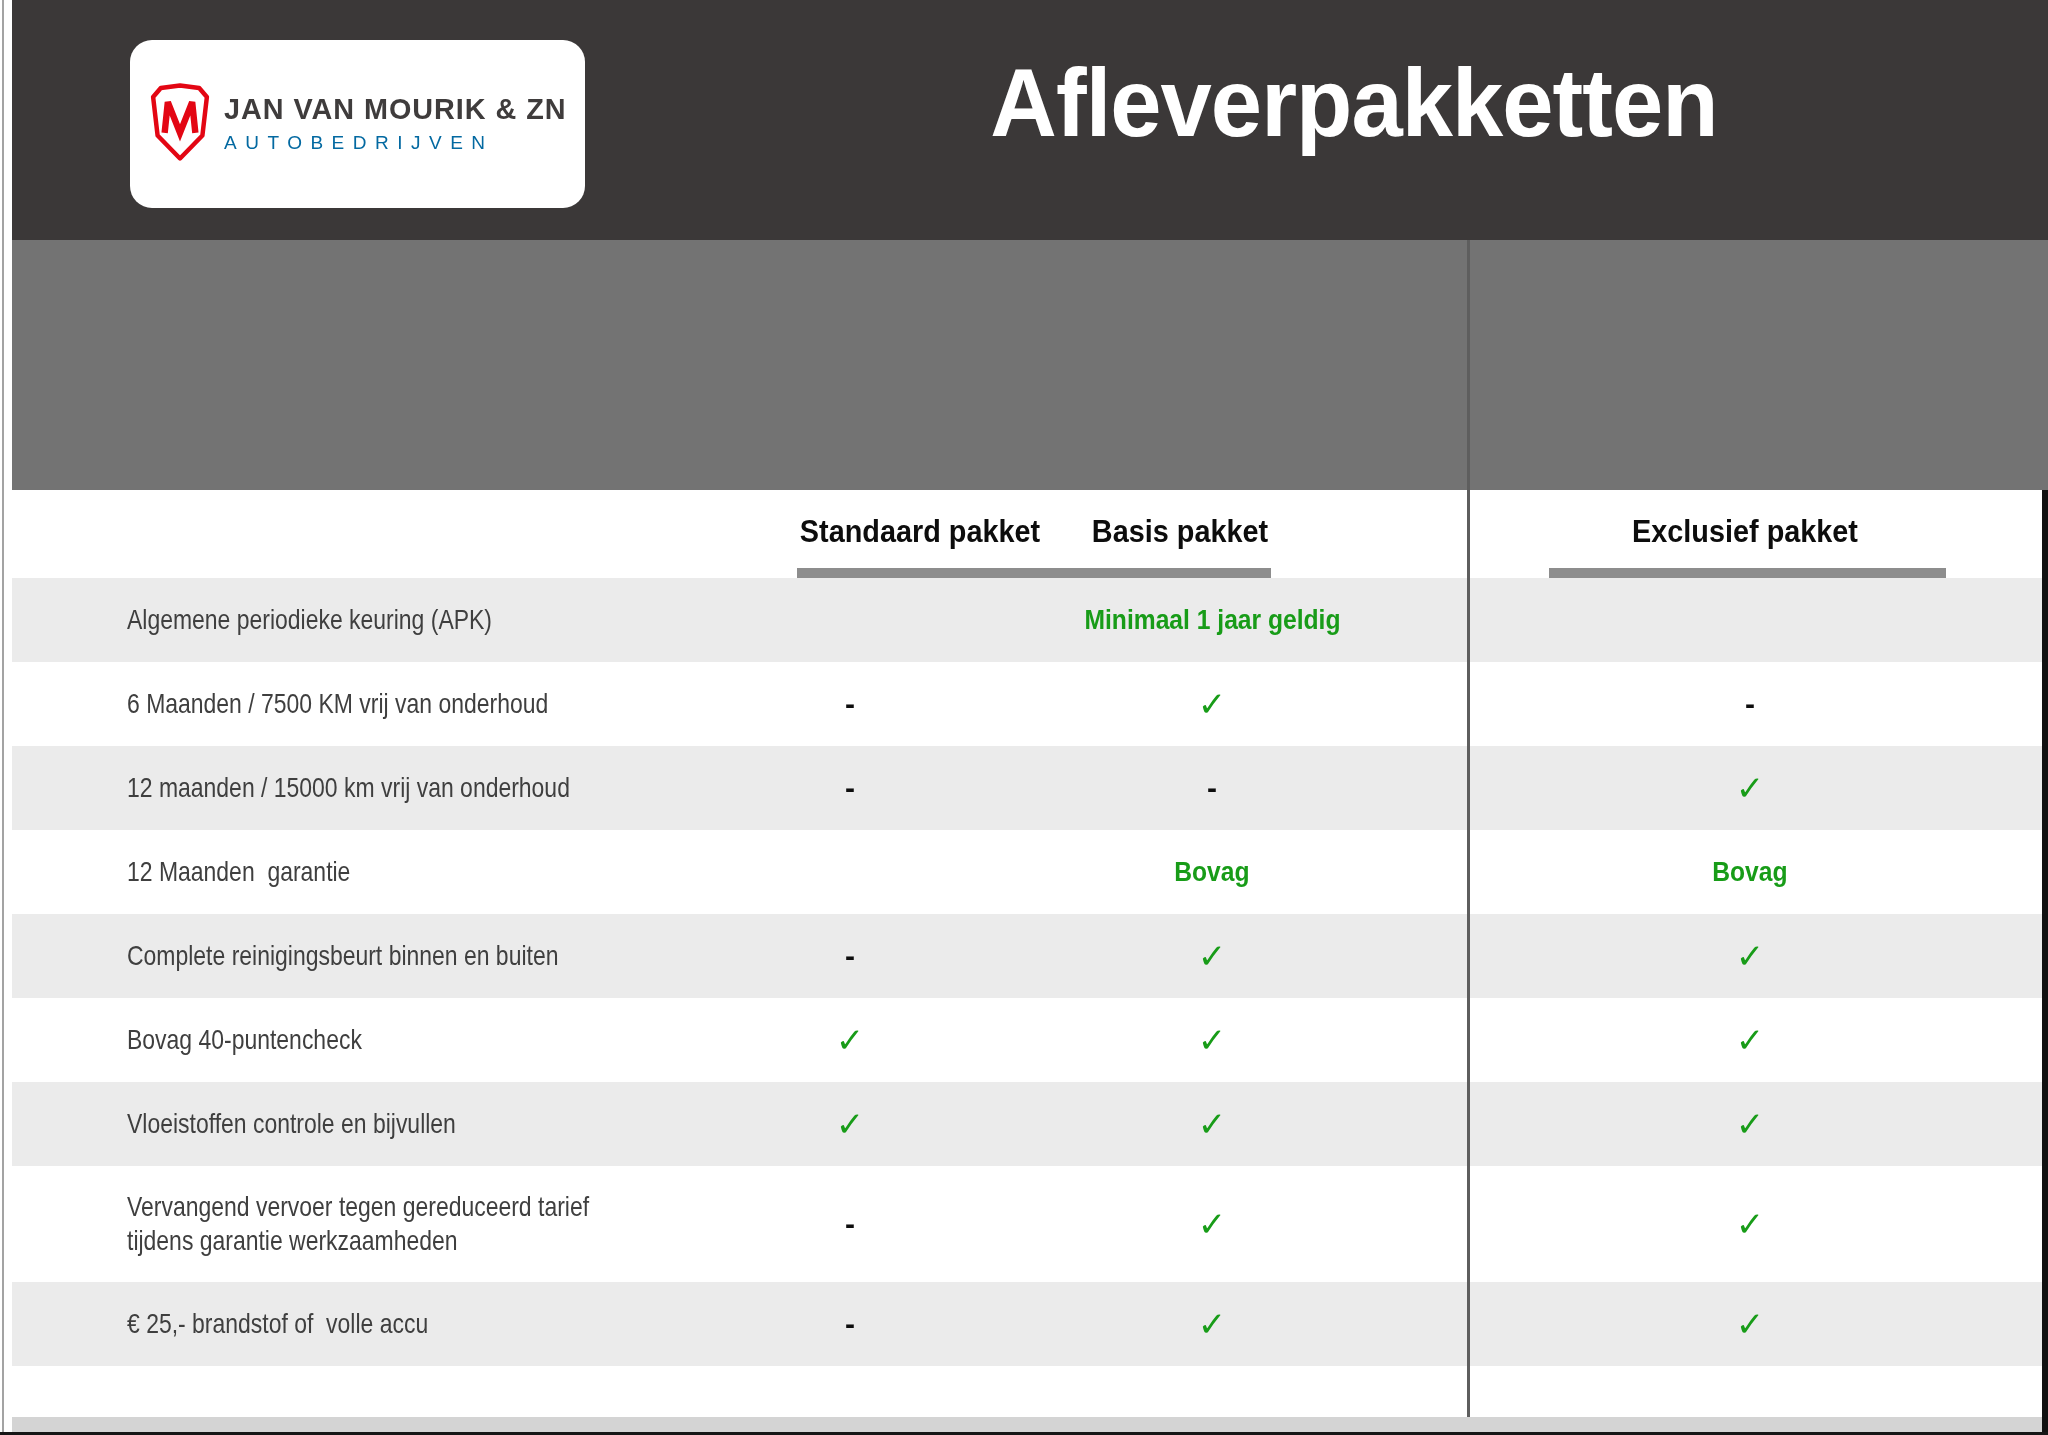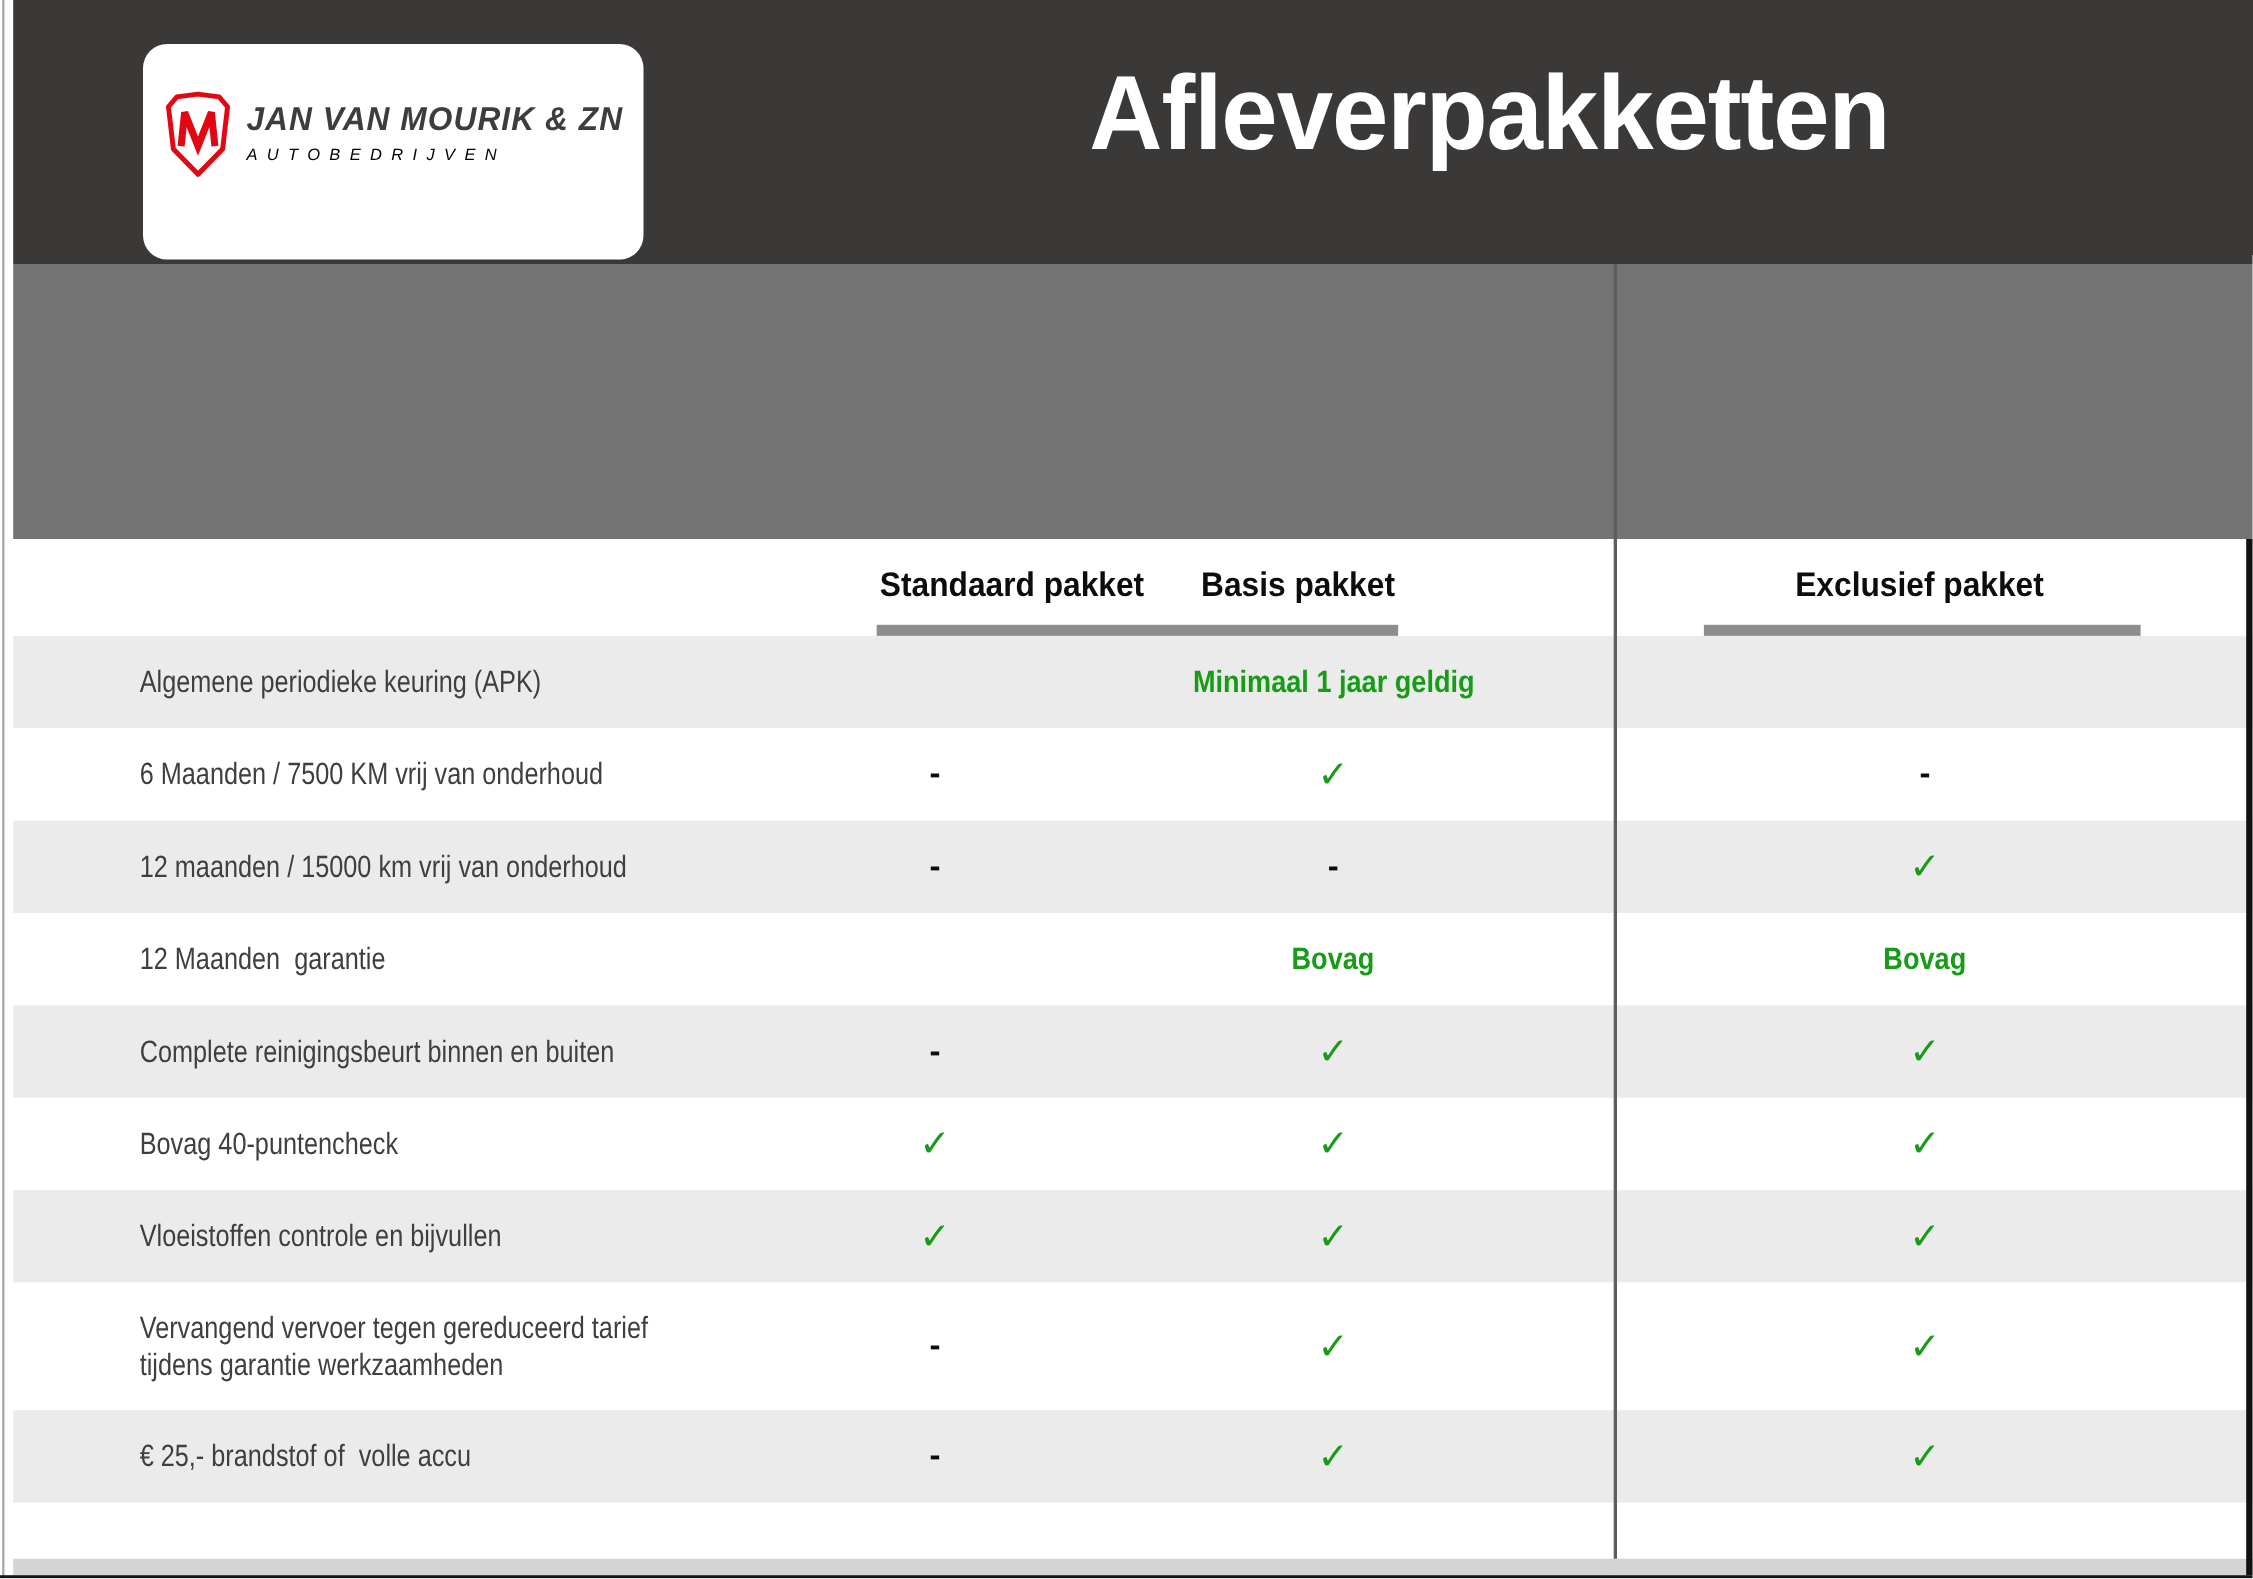--- a/index.html
+++ b/index.html
@@ -6,26 +6,26 @@
   .page{position:relative;width:2048px;height:1435px;background:#ffffff;overflow:hidden;
         font-family:"Liberation Sans","DejaVu Sans",sans-serif;}
 
   
   .edge-left{position:absolute;left:2px;top:0;width:2px;height:1435px;background:#a3a3a3;}
   .edge-bottom{position:absolute;left:0;top:1432px;width:2048px;height:3px;background:#161616;}
   .edge-right{position:absolute;left:2042px;top:490px;width:6px;height:942px;background:#111111;}
 
   
   .topbar{position:absolute;left:12px;top:0;right:0;height:240px;background:#3b3838;}
-  .logo-card{position:absolute;left:118px;top:40px;width:455px;height:196px;background:#ffffff;border-radius:22px;font-style:italic;}
+  .logo-card{position:absolute;left:118px;top:40px;width:455px;height:168px;background:#ffffff;border-radius:22px;}
   .shield{position:absolute;left:18px;top:42px;width:64px;height:80px;}
   .brand-text{position:absolute;left:94px;top:52px;width:350px;}
   .brand-name{font-size:30px;font-weight:800;color:#3f3c3c;letter-spacing:1px;white-space:nowrap;
               transform:scaleX(.96);transform-origin:0 50%;}
-  .brand-sub{margin-top:6px;font-size:15px;font-weight:500;color:#000000;letter-spacing:8.5px;white-space:nowrap;}
+  .brand-sub{margin-top:6px;font-size:19px;font-weight:500;color:#0369a1;letter-spacing:8.5px;white-space:nowrap;}
   .title{position:absolute;left:942px;top:48px;width:800px;margin:0;text-align:center;
          font-size:96px;line-height:110px;font-weight:800;color:#ffffff;letter-spacing:-1px;
          transform:scaleX(.96);transform-origin:50% 50%;white-space:nowrap;}
 
   
   .band{position:absolute;left:12px;top:240px;right:0;height:250px;background:#737373;}
   .col-head{position:absolute;top:272px;width:300px;height:40px;line-height:40px;text-align:center;
             font-size:31px;font-weight:700;color:#0d0d0d;white-space:nowrap;
             transform:scaleX(.93);transform-origin:50% 50%;}
   .col-head.c0{left:758px;} .col-head.c1{left:1018px;} .col-head.c2{left:1583px;}

